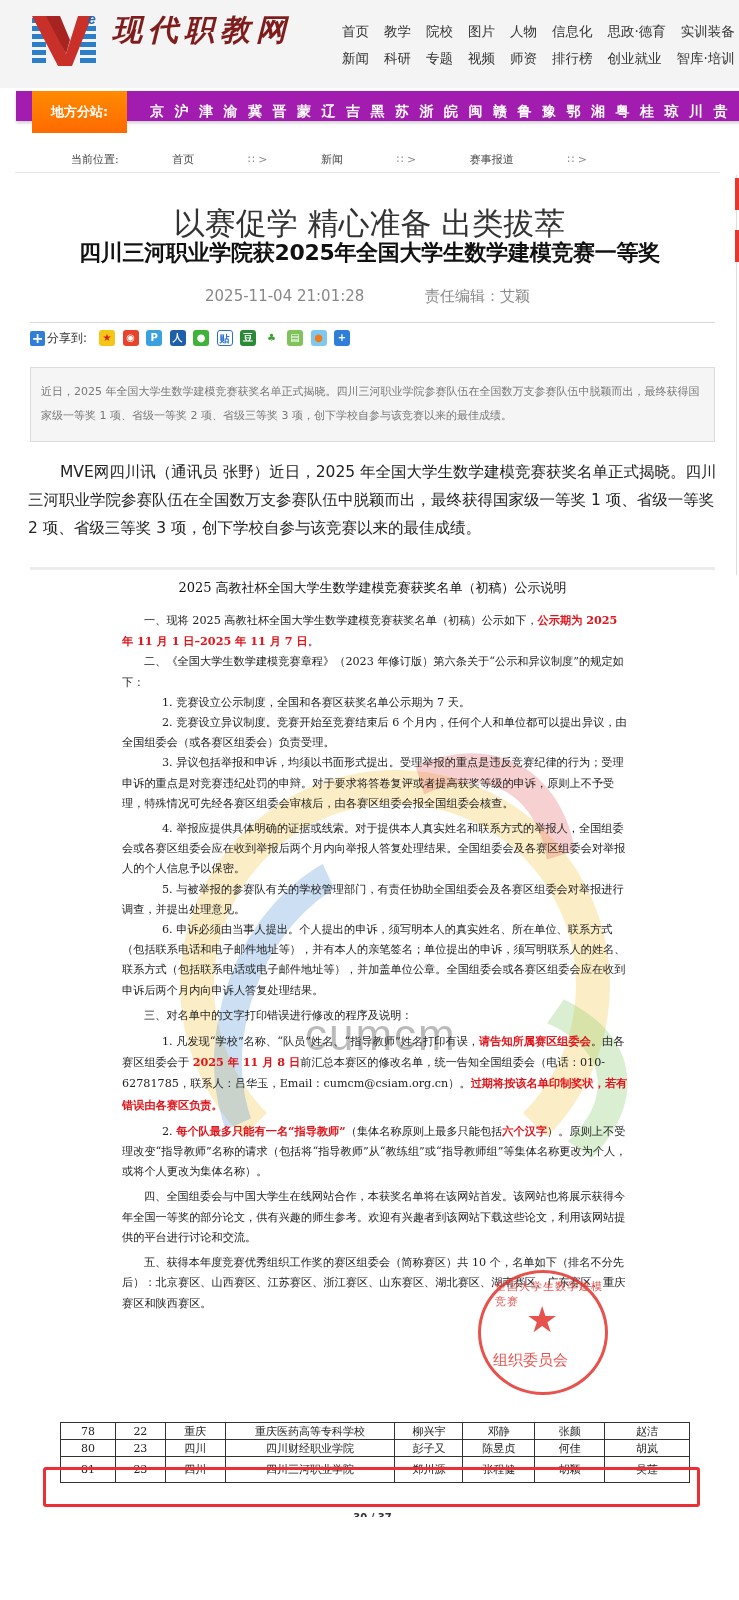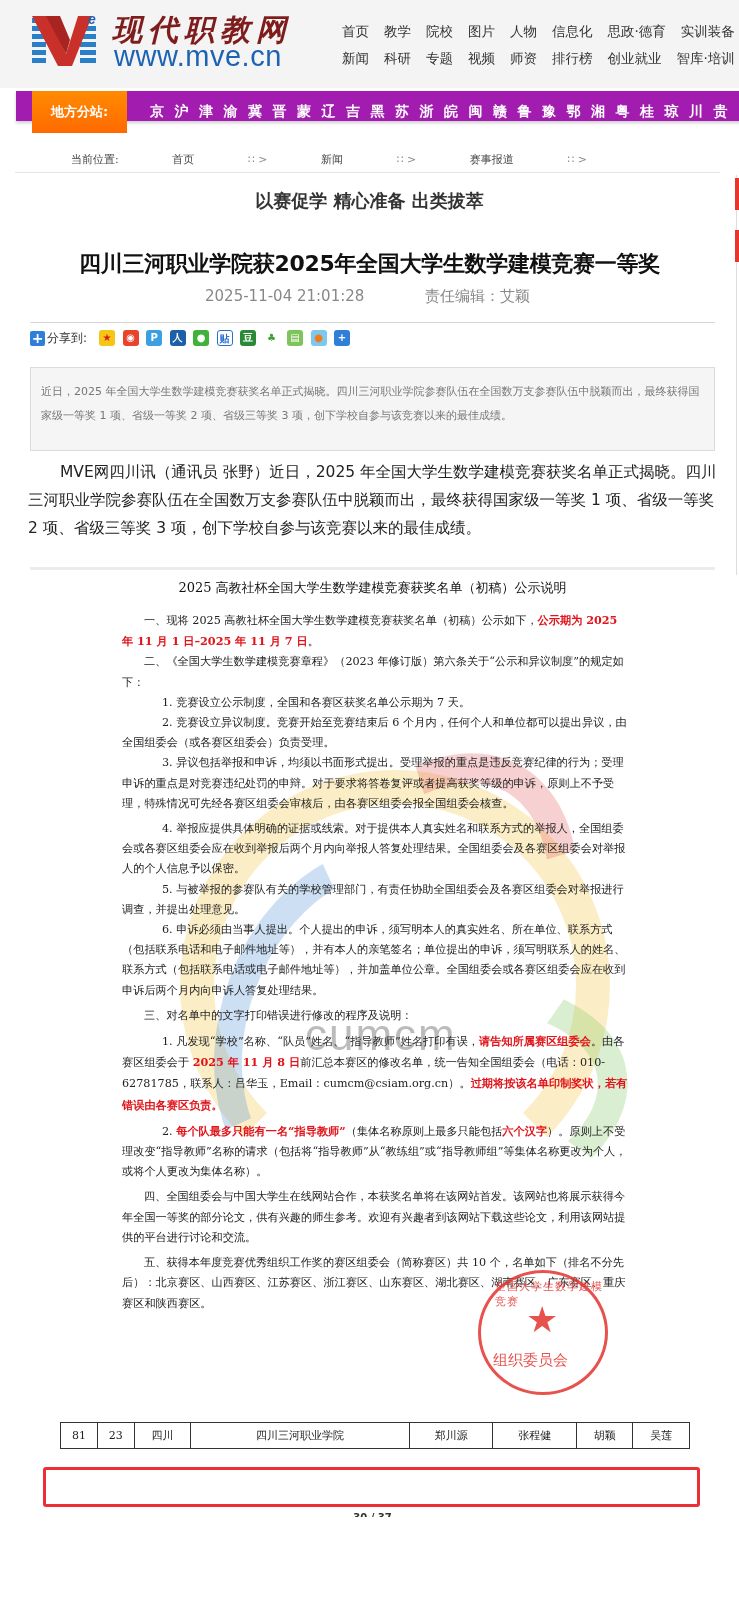--- a/index.html
+++ b/index.html
@@ -26,36 +26,36 @@
   .breadcrumb span { margin-right: 4px; margin-left: 46px; }
   .crumb-sep { color: #888; }
   .bc-underline { position: absolute; left: 15px; top: 172px; width: 705px; height: 1px; background: #e5e5e5; }
 
   
   .edge-line { position: absolute; left: 736px; top: 175px; width: 1px; height: 400px; background: #ddd; }
   .edge-red1 { position: absolute; left: 735px; top: 178px; width: 4px; height: 32px; background: #e8362c; }
   .edge-red2 { position: absolute; left: 735px; top: 230px; width: 4px; height: 32px; background: #e8362c; }
 
   
-  .title1 { position: absolute; left: 0; top: 189px; width: 739px; text-align: center; font-size: 18px; font-weight: bold; color: #333; }
-  .title2 { position: absolute; left: 0; top: 238px; width: 739px; text-align: center; font-size: 22px; font-weight: bold; color: #111; letter-spacing: -0.3px; margin-top: 11px; }
+  .title1 { position: absolute; left: 0; top: 203px; width: 739px; text-align: center; font-size: 31px; font-weight: normal; color: #333; }
+  .title2 { position: absolute; left: 0; top: 238px; width: 739px; text-align: center; font-size: 22px; font-weight: bold; color: #111; letter-spacing: -0.3px; }
   .meta { position: absolute; top: 287px; font-size: 15px; color: #888; white-space: nowrap; }
   .meta-date { left: 205px; }
   .meta-editor { left: 425px; }
   .title-divider { position: absolute; left: 30px; top: 322px; width: 685px; height: 1px; background: #d8d8d8; }
 
   
   .share { position: absolute; left: 30px; top: 329px; height: 18px; display: flex; align-items: center; }
   .share-plus { width: 15px; height: 15px; background: #2f7fd8; color: #fff; font-size: 14px; line-height: 15px; text-align: center; font-weight: bold; border-radius: 2px; }
   .share-label { font-size: 12px; color: #333; margin: 0 12px 0 2px; }
   .share-icons { display: flex; gap: 7.5px; }
   .share-icon { width: 16px; height: 16px; border-radius: 3px; color: #fff; font-size: 10px; line-height: 16px; text-align: center; font-weight: bold; }
 
   
-  .summary { position: absolute; left: 30px; top: 367px; width: 685px; height: 84px; background: #f5f5f5; border: 1px solid #dcdcdc; padding: 12px 10px; }
+  .summary { position: absolute; left: 30px; top: 367px; width: 685px; height: 75px; background: #f5f5f5; border: 1px solid #dcdcdc; padding: 12px 10px; }
   .summary p { font-size: 11px; color: #777; line-height: 24px; }
 
   
   .body-para { position: absolute; left: 28px; top: 458px; width: 690px; font-size: 15.5px; line-height: 28px; color: #222; text-indent: 32px; }
 
   
   .docimg { position: absolute; left: 30px; top: 567px; width: 685px; height: 950px; background: #fff; border-top: 3px solid #ececec; overflow: hidden; }
   .watermark-arc { position: absolute; border-radius: 50%; opacity: 0.28; }
   .wm1 { left: 150px; top: 200px; width: 430px; height: 430px; border: 34px solid #f2c33a; border-bottom-color: transparent; border-left-color: #f2c33a; }
   .wm2 { left: 250px; top: 170px; width: 280px; height: 420px; border: 30px solid #e65c5c; border-color: #e65c5c transparent transparent transparent; transform: rotate(28deg); }
@@ -100,21 +100,20 @@
           <rect x="48" y="22" width="16" height="5"></rect>
           <rect x="48" y="30" width="16" height="5"></rect>
           <rect x="48" y="38" width="16" height="5"></rect>
           <rect x="48" y="46" width="16" height="5"></rect>
       </g>
       <path d="M0 4 L16 4 L34 42 L46 4 L60 4 L40 54 L26 54 Z" fill="#c9302a"></path>
       <path d="M14 4 L28 4 L38 28 L34 42 Z" fill="#a82420"></path>
       <text x="56" y="12" font-size="14" font-style="italic" font-weight="bold" fill="#1d63b4" font-family="Liberation Sans, sans-serif">e</text>
     </svg>
     <div class="logo-cn">现代职教网</div>
-    <div class="logo-url">www.mve.cn</div>
   </div>
 
   <nav class="topnav">
     <div class="topnav-row">
       <a>首页</a>
       <a>教学</a>
       <a>院校</a>
       <a>图片</a>
       <a>人物</a>
       <a>信息化</a>
@@ -235,20 +234,40 @@
   </div>
 
   <div class="seal">
     <div class="seal-top">全国大学生数学建模竞赛</div>
     <div class="seal-star">★</div>
     <div class="seal-bottom">组织委员会</div>
   </div>
 
   <table class="doc-table">
     <tbody>
+        <tr>
+      <td style="width:55px">78</td>
+      <td style="width:50px">22</td>
+      <td style="width:60px">重庆</td>
+      <td style="width:170px">重庆医药高等专科学校</td>
+      <td style="width:68px">柳兴宇</td>
+      <td style="width:72px">邓静</td>
+      <td style="width:70px">张颜</td>
+      <td style="width:85px">赵洁</td>
+    </tr>
+    <tr>
+      <td>80</td>
+          <td>23</td>
+          <td>四川</td>
+          <td>四川财经职业学院</td>
+          <td>彭子又</td>
+          <td>陈昱贞</td>
+          <td>何佳</td>
+          <td>胡岚</td>
+    </tr>
     <tr style="height:26px">
       <td>81</td>
           <td>23</td>
           <td>四川</td>
           <td>四川三河职业学院</td>
           <td>郑川源</td>
           <td>张程健</td>
           <td>胡颖</td>
           <td>吴莲</td>
     </tr>

